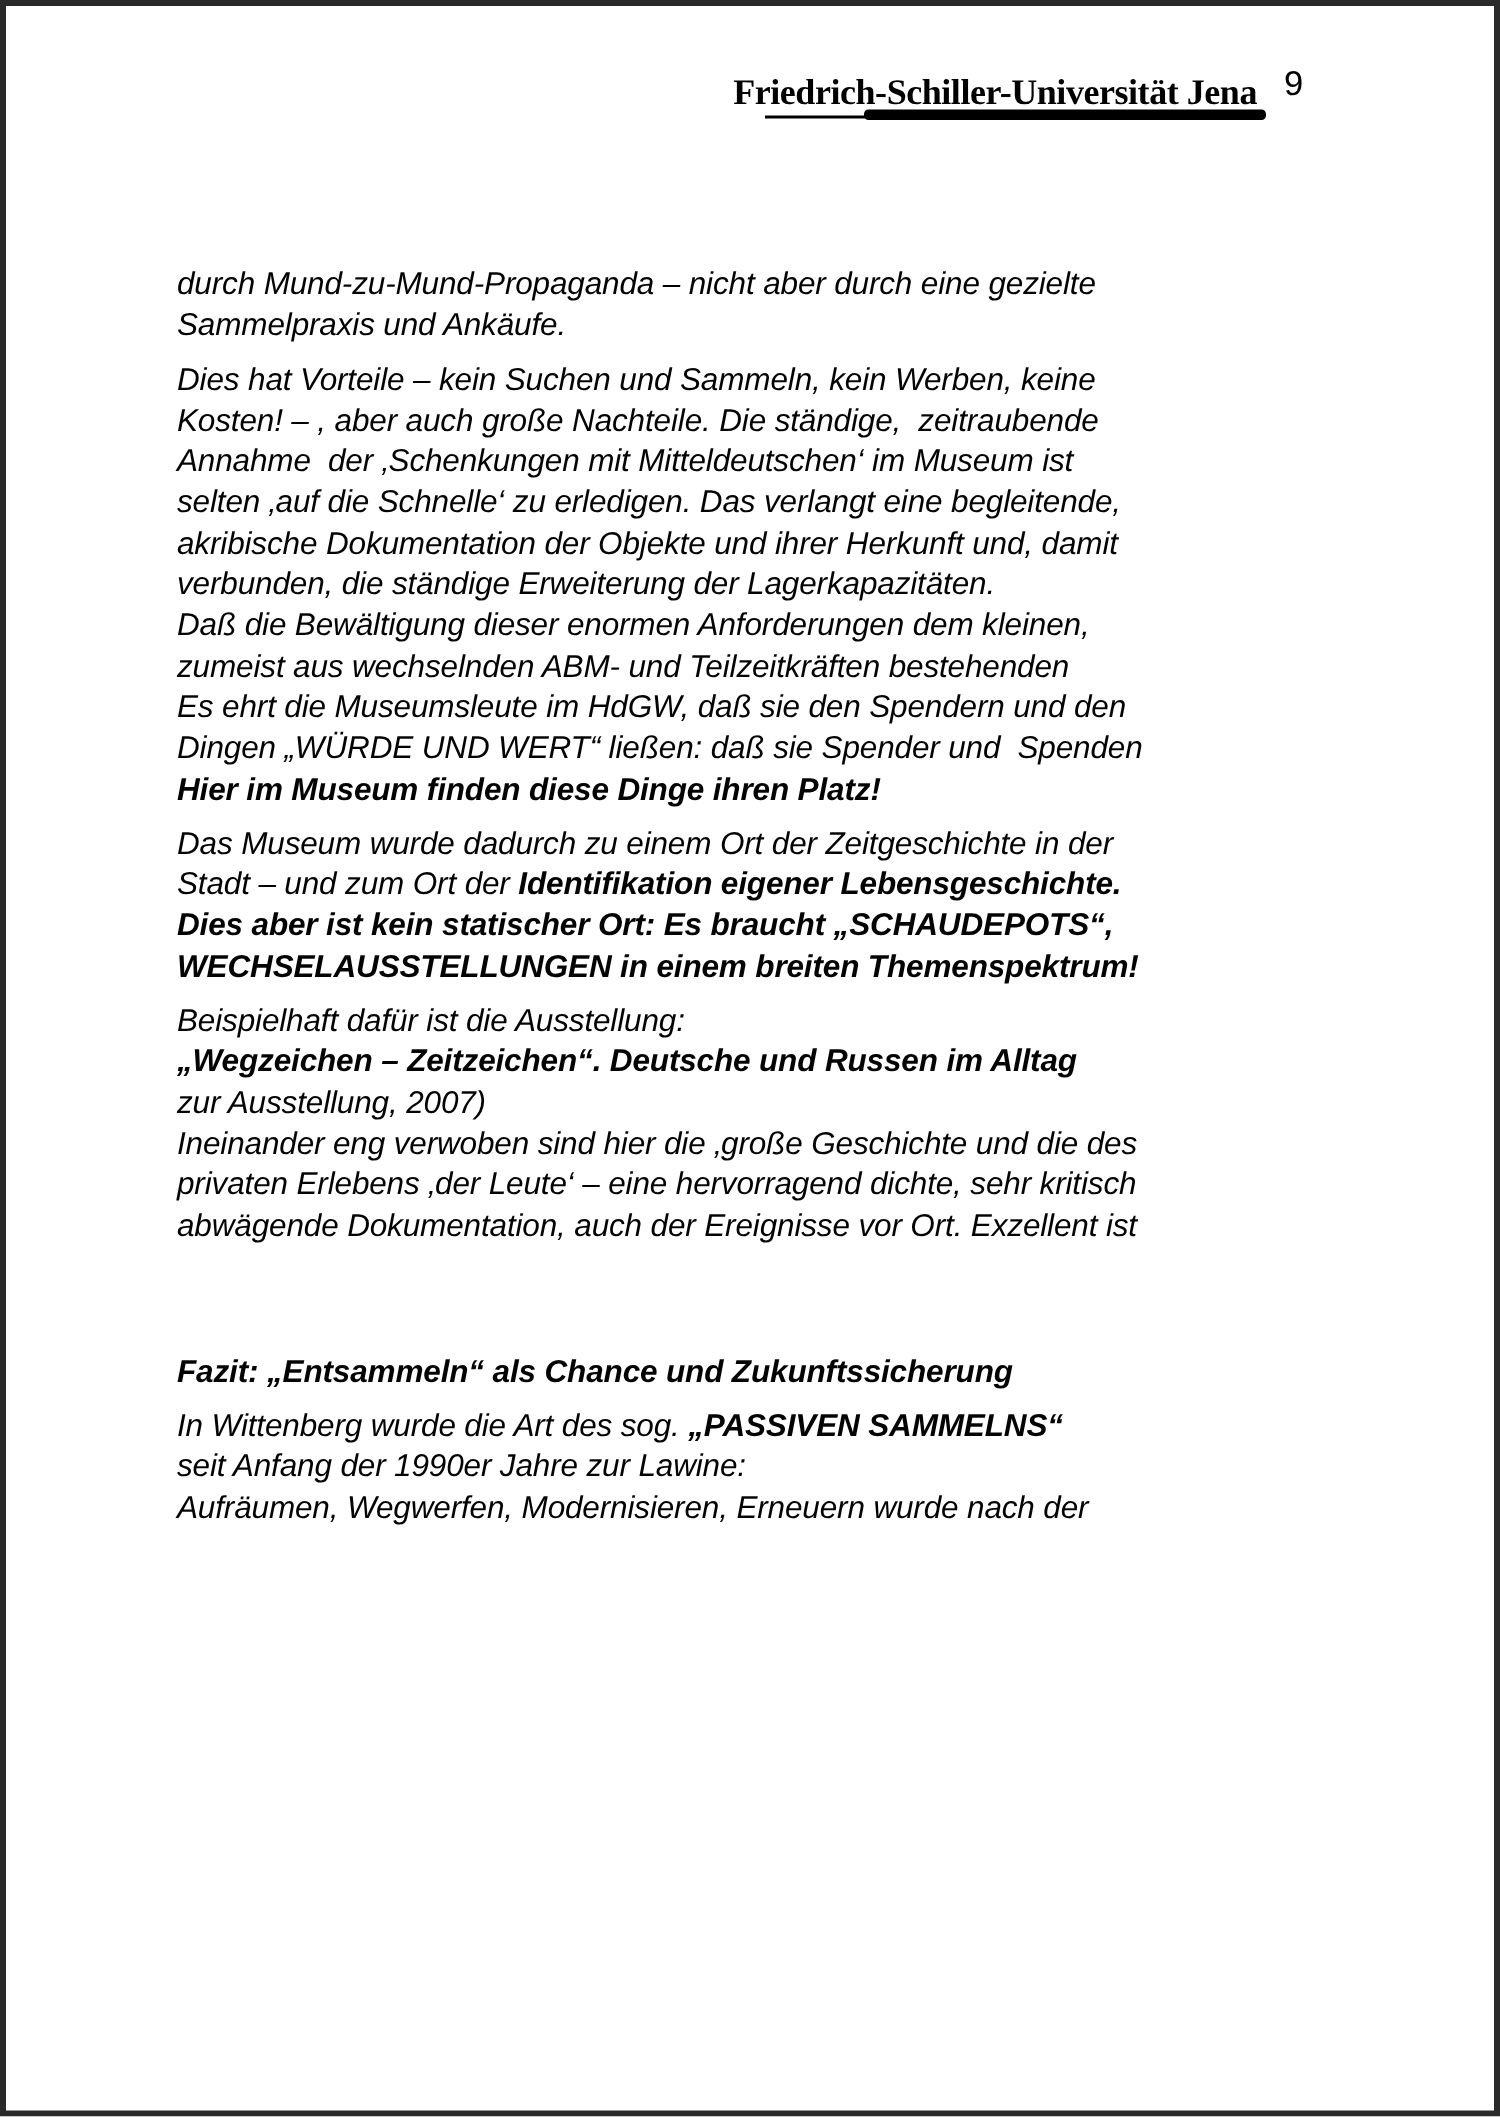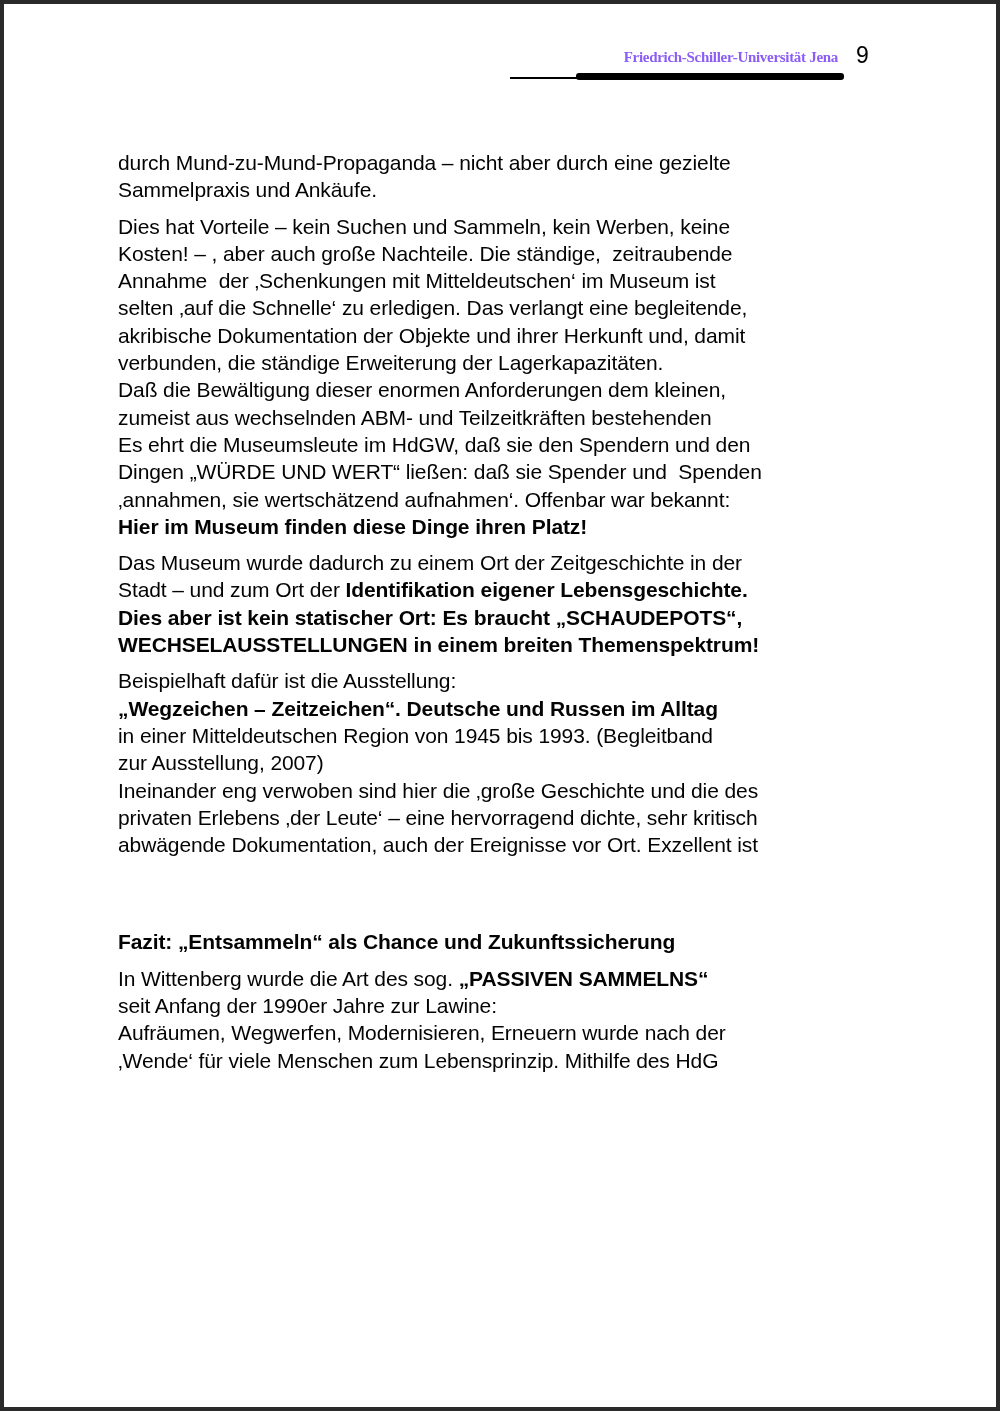--- a/index.html
+++ b/index.html
@@ -16,25 +16,25 @@
     border: 4px solid #2a2a2a;
     overflow: hidden;
     font-family: "Liberation Sans", "DejaVu Sans", sans-serif;
     color: #000000;
   }
   .header-title {
     position: absolute;
     top: 45px;
     right: 158px;
     font-family: "Liberation Serif", "DejaVu Serif", serif;
-    font-size: 15px;
+    font-size: 24px;
     font-weight: 600;
     letter-spacing: -0.3px;
     white-space: nowrap;
-    color: #8b5cf6;
+    color: #000000;
     text-align: right;
   }
   .page-number {
     position: absolute;
     top: 38px;
     left: 852px;
     font-size: 23px;
     color: #000000;
   }
   .header-rule-thin {
@@ -50,22 +50,23 @@
     left: 572px;
     top: 69px;
     width: 268px;
     height: 7px;
     background: #000000;
     border-radius: 3px;
   }
   .doc {
     position: absolute;
     left: 114px;
-    top: 145px;
+    top: 172px;
     width: 760px;
+    font-style: italic;
   }
   .line {
     white-space: pre;
     font-size: 21px;
     line-height: 27.3px;
     min-height: 27.3px;
     letter-spacing: -0.1px;
     color: #030303;
   }
   .seg.b { font-weight: bold; }
@@ -89,41 +90,38 @@
         <div class="line"><span class="seg">Dies hat Vorteile – kein Suchen und Sammeln, kein Werben, keine</span></div>
         <div class="line"><span class="seg">Kosten! – , aber auch große Nachteile. Die ständige,  zeitraubende</span></div>
         <div class="line"><span class="seg">Annahme  der ‚Schenkungen mit Mitteldeutschen‘ im Museum ist</span></div>
         <div class="line"><span class="seg">selten ‚auf die Schnelle‘ zu erledigen. Das verlangt eine begleitende,</span></div>
         <div class="line"><span class="seg">akribische Dokumentation der Objekte und ihrer Herkunft und, damit</span></div>
         <div class="line"><span class="seg">verbunden, die ständige Erweiterung der Lagerkapazitäten.</span></div>
         <div class="line"><span class="seg">Daß die Bewältigung dieser enormen Anforderungen dem kleinen,</span></div>
         <div class="line"><span class="seg">zumeist aus wechselnden ABM- und Teilzeitkräften bestehenden</span></div>
         <div class="line"><span class="seg">Es ehrt die Museumsleute im HdGW, daß sie den Spendern und den</span></div>
         <div class="line"><span class="seg">Dingen „WÜRDE UND WERT“ ließen: daß sie Spender und  Spenden</span></div>
-        <div class="line"><span class="seg">‚annahmen, sie wertschätzend aufnahmen‘. Offenbar war bekannt:</span></div>
         <div class="line"><span class="seg b">Hier im Museum finden diese Dinge ihren Platz!</span></div>
       </div>
       <div class="block paragraph">
         <div class="line"><span class="seg">Das Museum wurde dadurch zu einem Ort der Zeitgeschichte in der</span></div>
         <div class="line"><span class="seg">Stadt – und zum Ort der </span><span class="seg b">Identifikation eigener Lebensgeschichte.</span></div>
         <div class="line"><span class="seg b">Dies aber ist kein statischer Ort: Es braucht „SCHAUDEPOTS“,</span></div>
         <div class="line"><span class="seg b">WECHSELAUSSTELLUNGEN in einem breiten Themenspektrum!</span></div>
       </div>
       <div class="block paragraph">
         <div class="line"><span class="seg">Beispielhaft dafür ist die Ausstellung:</span></div>
         <div class="line"><span class="seg b">„Wegzeichen – Zeitzeichen“. Deutsche und Russen im Alltag</span></div>
-        <div class="line"><span class="seg">in einer Mitteldeutschen Region von 1945 bis 1993. (Begleitband</span></div>
         <div class="line"><span class="seg">zur Ausstellung, 2007)</span></div>
         <div class="line"><span class="seg">Ineinander eng verwoben sind hier die ‚große Geschichte und die des</span></div>
         <div class="line"><span class="seg">privaten Erlebens ‚der Leute‘ – eine hervorragend dichte, sehr kritisch</span></div>
         <div class="line"><span class="seg">abwägende Dokumentation, auch der Ereignisse vor Ort. Exzellent ist</span></div>
       </div>
       <div class="block heading">
         <div class="line"><span class="seg b">Fazit: „Entsammeln“ als Chance und Zukunftssicherung</span></div>
       </div>
       <div class="block paragraph">
         <div class="line"><span class="seg">In Wittenberg wurde die Art des sog. </span><span class="seg b">„PASSIVEN SAMMELNS“</span></div>
         <div class="line"><span class="seg">seit Anfang der 1990er Jahre zur Lawine:</span></div>
         <div class="line"><span class="seg">Aufräumen, Wegwerfen, Modernisieren, Erneuern wurde nach der</span></div>
-        <div class="line"><span class="seg">‚Wende‘ für viele Menschen zum Lebensprinzip. Mithilfe des HdG</span></div>
       </div>
     </div>
 </div>
 
 </body></html>

